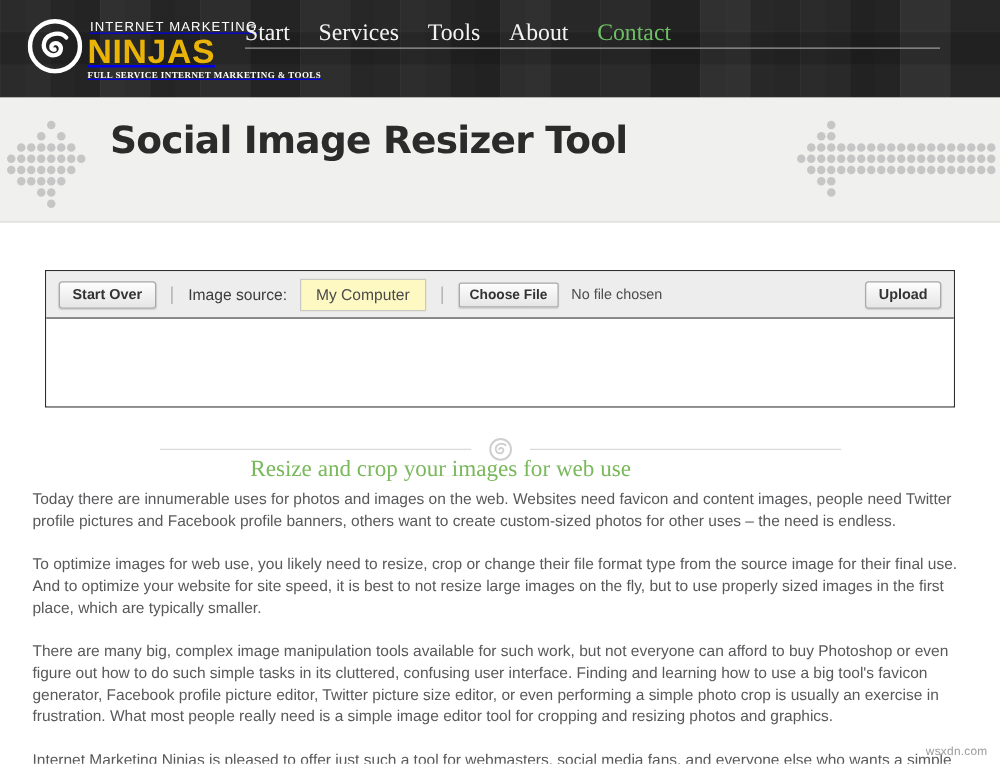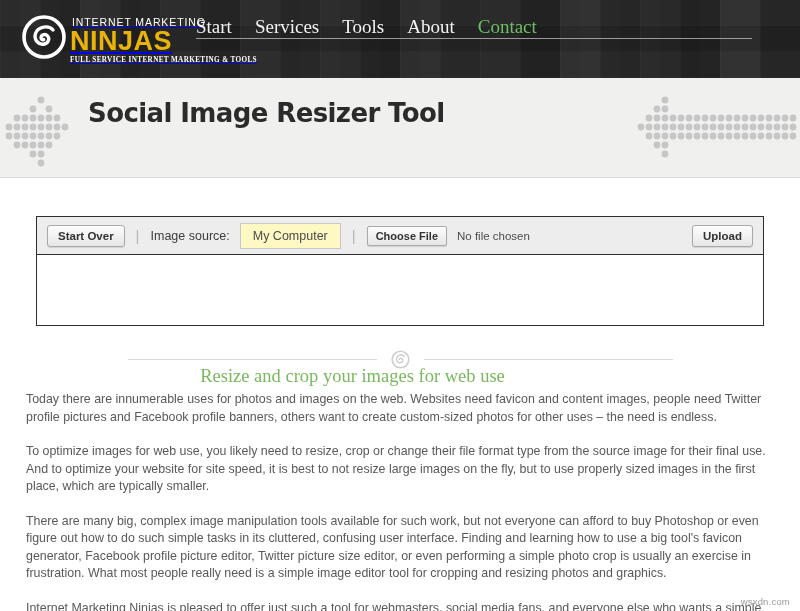--- a/index.html
+++ b/index.html
@@ -98,21 +98,21 @@
     height:100px;
     background:#f0f0ee;
     border-bottom:1px solid #dcdcd8;
     overflow:hidden;
   }
   .banner-inner { position:absolute; left:88px; top:18px; z-index:3; }
   .banner h1 {
     margin:0;
     font-family:"DejaVu Sans", sans-serif;
     font-weight:700;
-    font-size:26px;
+    font-size:30px;
     letter-spacing:-0.6px;
     color:#2b2b2b;
     line-height:34px;
   }
   .banner .sub {
     margin-top:6px;
     font-family:"Liberation Serif", serif;
     font-size:15.5px;
     color:#5a5a5a;
   }

